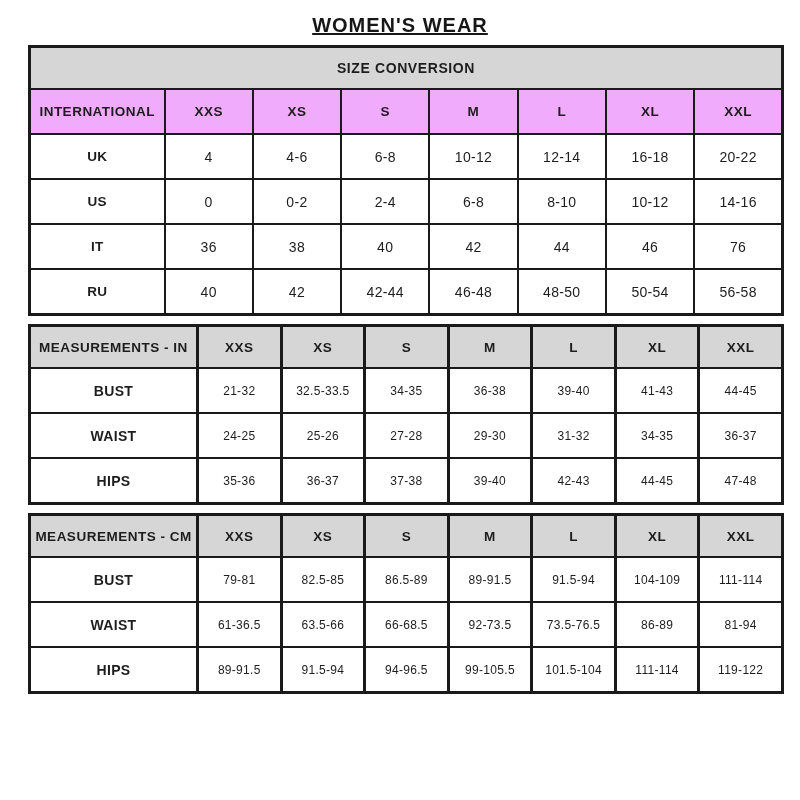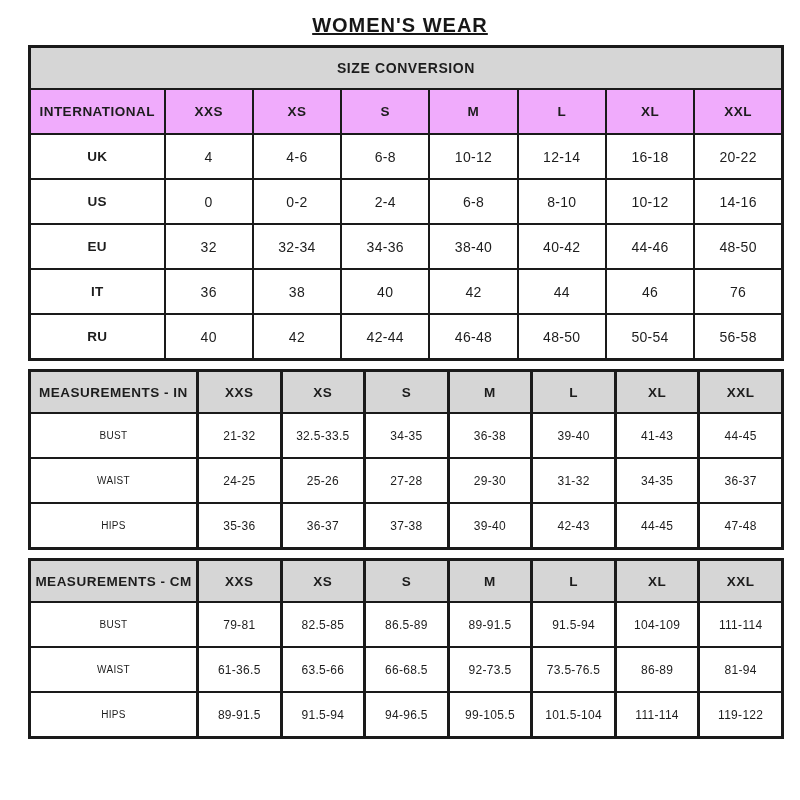--- a/index.html
+++ b/index.html
@@ -83,22 +83,22 @@
     letter-spacing: 0.5px;
   }
   .t-meas tbody td {
     height: 43px;
     font-size: 12px;
     font-weight: 500;
     letter-spacing: 0.3px;
     background: #ffffff;
   }
   .t-meas tbody td.row-label {
-    font-weight: 400;
-    font-size: 10px;
+    font-weight: 700;
+    font-size: 14px;
   }
 </style>
 </head>
 <body>
 
 <h1 class="page-title">WOMEN'S WEAR</h1>
 
 <div class="tables-wrap">
 
   <table class="t-conv">
@@ -140,30 +140,20 @@
       </tr>
       <tr>
         <td class="row-label">US</td>
         <td>0</td>
         <td>0-2</td>
         <td>2-4</td>
         <td>6-8</td>
         <td>8-10</td>
         <td>10-12</td>
         <td>14-16</td>
-      </tr>
-      <tr>
-        <td class="row-label">EU</td>
-        <td>32</td>
-        <td>32-34</td>
-        <td>34-36</td>
-        <td>38-40</td>
-        <td>40-42</td>
-        <td>44-46</td>
-        <td>48-50</td>
       </tr>
       <tr>
         <td class="row-label">IT</td>
         <td>36</td>
         <td>38</td>
         <td>40</td>
         <td>42</td>
         <td>44</td>
         <td>46</td>
         <td>76</td>

